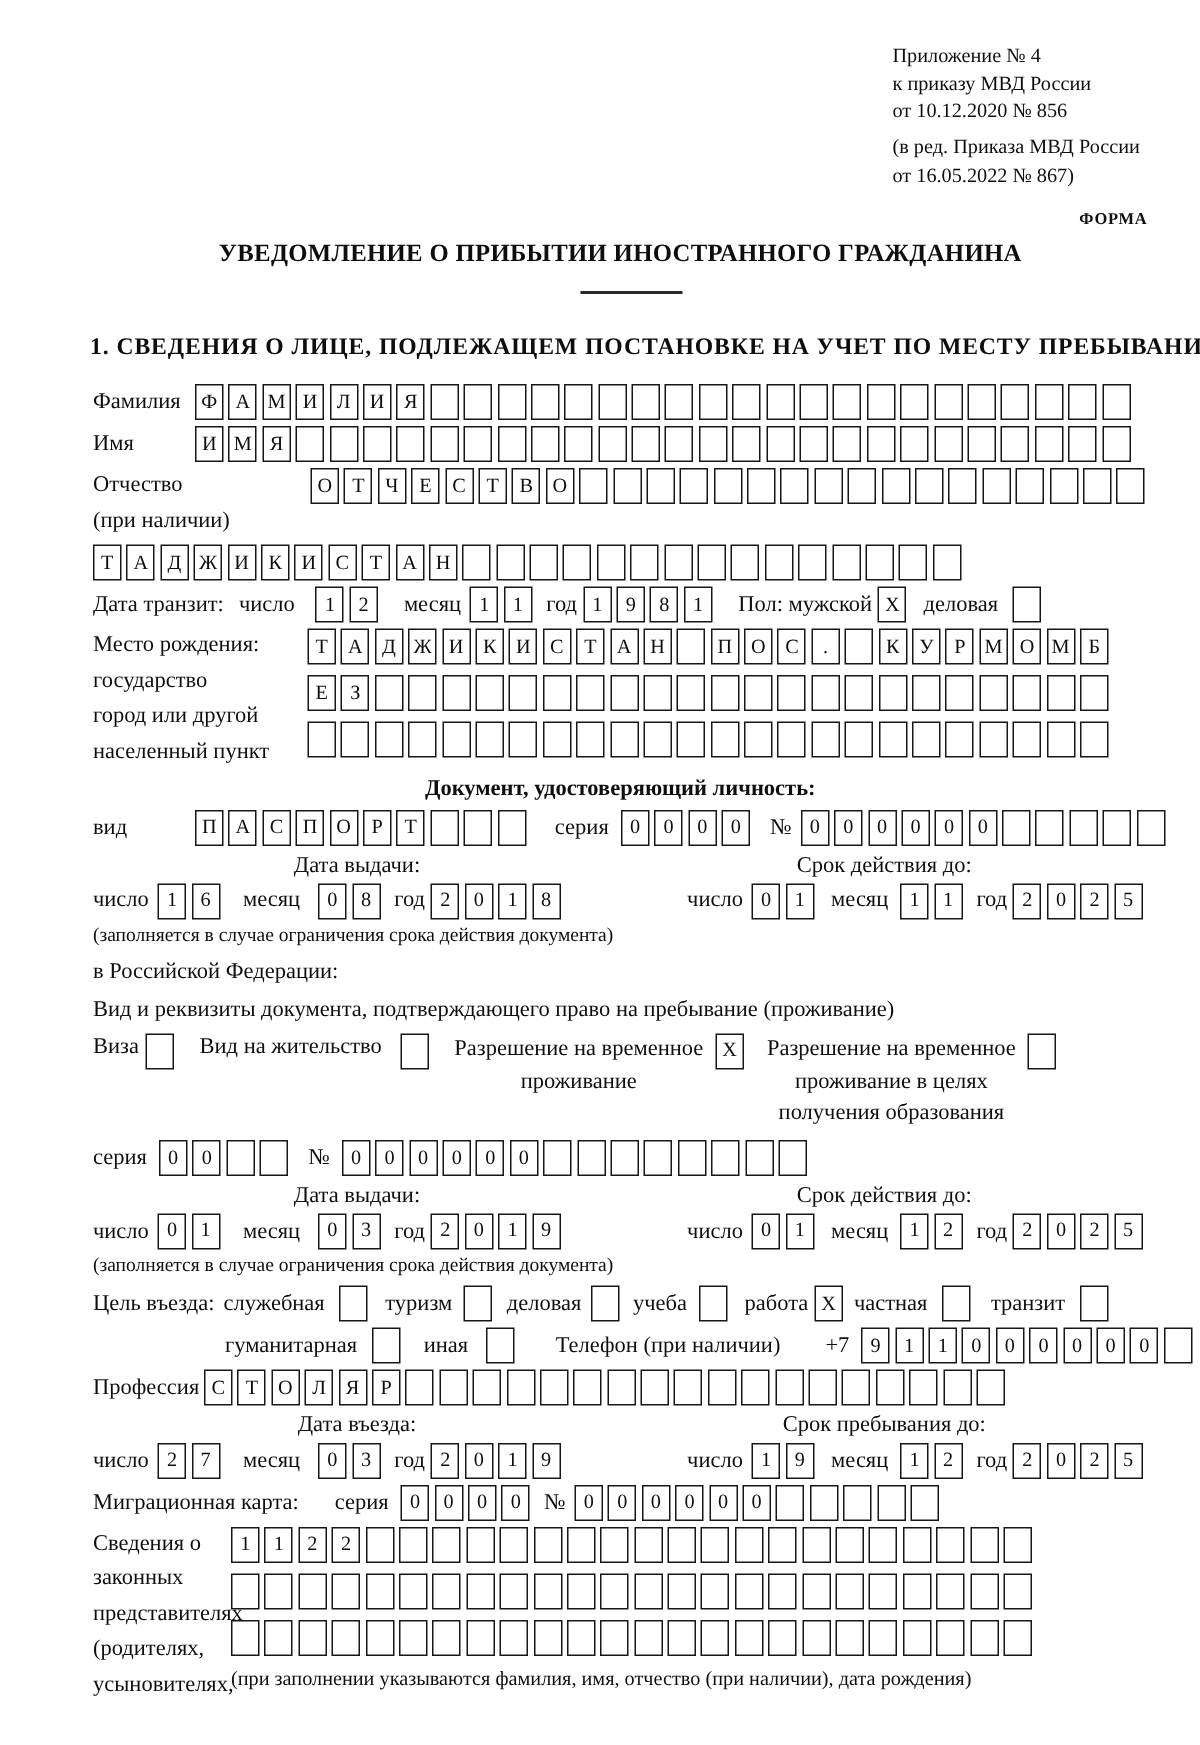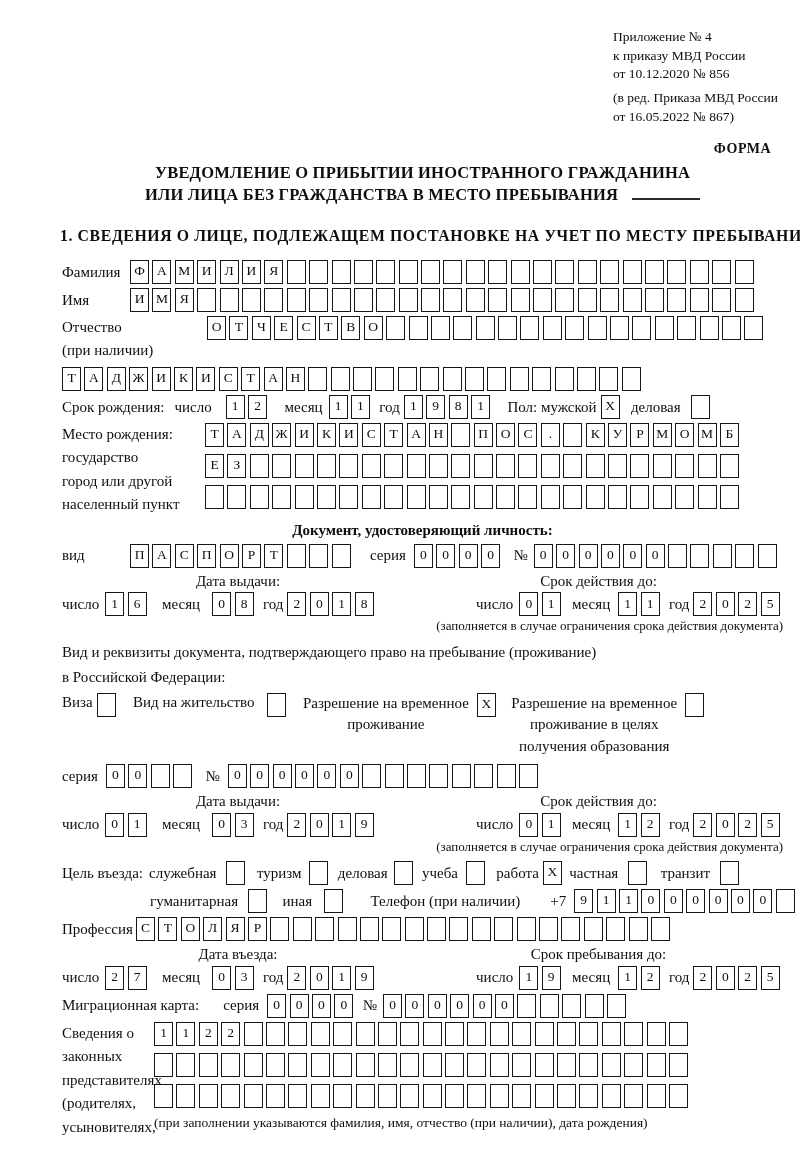--- a/index.html
+++ b/index.html
@@ -3,27 +3,27 @@
 <meta charset="utf-8">
 <style>
   * { box-sizing: border-box; margin: 0; padding: 0; }
   html, body { width: 800px; }
   body {
     width: 800px; height: 1163px; overflow: hidden;
     background: #ffffff; color: #0e0e0e;
     font-family: "Liberation Serif", "DejaVu Serif", serif;
     font-size: 15px; line-height: 1.25;
   }
-  .page { width: 800px; height: 825px; padding: 28px 17px 8px 62px; }
+  .page { width: 800px; height: 825px; padding: 28px 35px 8px 62px; }
 
   
   .hdr { display: flex; flex-direction: column; align-items: flex-end; }
   .hdr-block { width: 170px; font-size: 13.5px; line-height: 1.38; }
   .hdr-block .gap { height: 5px; }
-  .forma { text-align: right; font-weight: bold; font-size: 14px; margin: 14px 12px 0 0; letter-spacing: .5px; }
+  .forma { text-align: right; font-weight: bold; font-size: 11px; margin: 14px 0 0 0; letter-spacing: .5px; }
 
   
   .title { text-align: center; font-weight: bold; font-size: 16.5px; letter-spacing: .2px; margin-top: 4px; line-height: 1.35; }
   .blank-line { display: inline-block; width: 68px; border-bottom: 2px solid #2a2a2a; height: 14px; margin-left: 14px; }
 
   .sec-heading { font-weight: bold; font-size: 15.8px; letter-spacing: .6px; margin: 20px 0 14px -2px; white-space: nowrap; }
 
   
   .cells { display: flex; flex: none; }
   .cell {
@@ -43,21 +43,21 @@
   .cellrows .cells { margin-bottom: 7px; }
 
   .doc-heading { text-align: center; font-weight: bold; font-size: 15px; margin: 2px 0 4px; }
 
   
   .date-heads { display: flex; margin-top: 2px; }
   .dh1 { width: 352px; text-align: center; }
   .dh2 { flex: 1; text-align: center; }
   .date-row { display: flex; justify-content: space-between; align-items: center; margin-top: 2px; }
   .dgroup { display: flex; align-items: center; }
-  .note { text-align: right; font-size: 13px; margin: 2px 0 6px; }
+  .note { text-align: left; font-size: 13px; margin: 2px 0 6px; }
 
   .intro { margin: 3px 0; line-height: 1.5; }
   .opt-block { text-align: center; line-height: 1.45; }
   .rep-note { font-size: 13.5px; margin-top: 4px; text-align: left; }
 </style>
 </head>
 <body>
 
 <div class="page">
 
@@ -69,21 +69,21 @@
       <div class="gap"></div>
       <div>(в ред. Приказа МВД России</div>
       <div>от 16.05.2022 № 867)</div>
     </div>
   </div>
   <div class="forma">ФОРМА</div>
 
   <div class="title">
     <div>УВЕДОМЛЕНИЕ О ПРИБЫТИИ ИНОСТРАННОГО ГРАЖДАНИНА</div>
     <div>
-      <span>ИЛИ ЛИЦА БЕЗ ГРАЖДАНСТВА В МЕСТО ПРЕБЫВАНИЯ</span><span class="blank-line"></span>
+      <span class="blank-line"></span>
     </div>
   </div>
 
   <div class="sec-heading">1. СВЕДЕНИЯ О ЛИЦЕ, ПОДЛЕЖАЩЕМ ПОСТАНОВКЕ НА УЧЕТ ПО МЕСТУ ПРЕБЫВАНИЯ</div>
 
   <div class="row">
     <span class="lbl w68">Фамилия</span>
     <span class="cells">
         <span class="cell">Ф</span>
         <span class="cell">А</span>
@@ -209,21 +209,21 @@
         <span class="cell"></span>
         <span class="cell"></span>
         <span class="cell"></span>
         <span class="cell"></span>
         <span class="cell"></span>
         <span class="cell"></span>
       </span>
   </div>
 
   <div class="row">
-    <span class="lbl">Срок рождения:</span>
+    <span class="lbl">Дата транзит:</span>
     <span class="lbl ml10">число</span>
     <span class="cells ml14">
         <span class="cell">1</span>
         <span class="cell">2</span>
       </span>
     <span class="lbl ml14">месяц</span>
     <span class="cells ml6">
         <span class="cell">1</span>
         <span class="cell">1</span>
       </span>
@@ -411,22 +411,22 @@
       <span class="cells ml4">
           <span class="cell">2</span>
           <span class="cell">0</span>
           <span class="cell">2</span>
           <span class="cell">5</span>
         </span>
     </span>
   </div>
   <div class="note">(заполняется в случае ограничения срока действия документа)</div>
 
+  <div class="intro">в Российской Федерации:</div>
   <div class="intro">Вид и реквизиты документа, подтверждающего право на пребывание (проживание)</div>
-  <div class="intro">в Российской Федерации:</div>
 
   <div class="row row-top" style="margin-top:4px;">
     <span class="lbl">Виза</span>
     <span class="cells ml4">
         <span class="cell"></span>
       </span>
     <span class="lbl ml14">Вид на жительство</span>
     <span class="cells ml12">
         <span class="cell"></span>
       </span>

